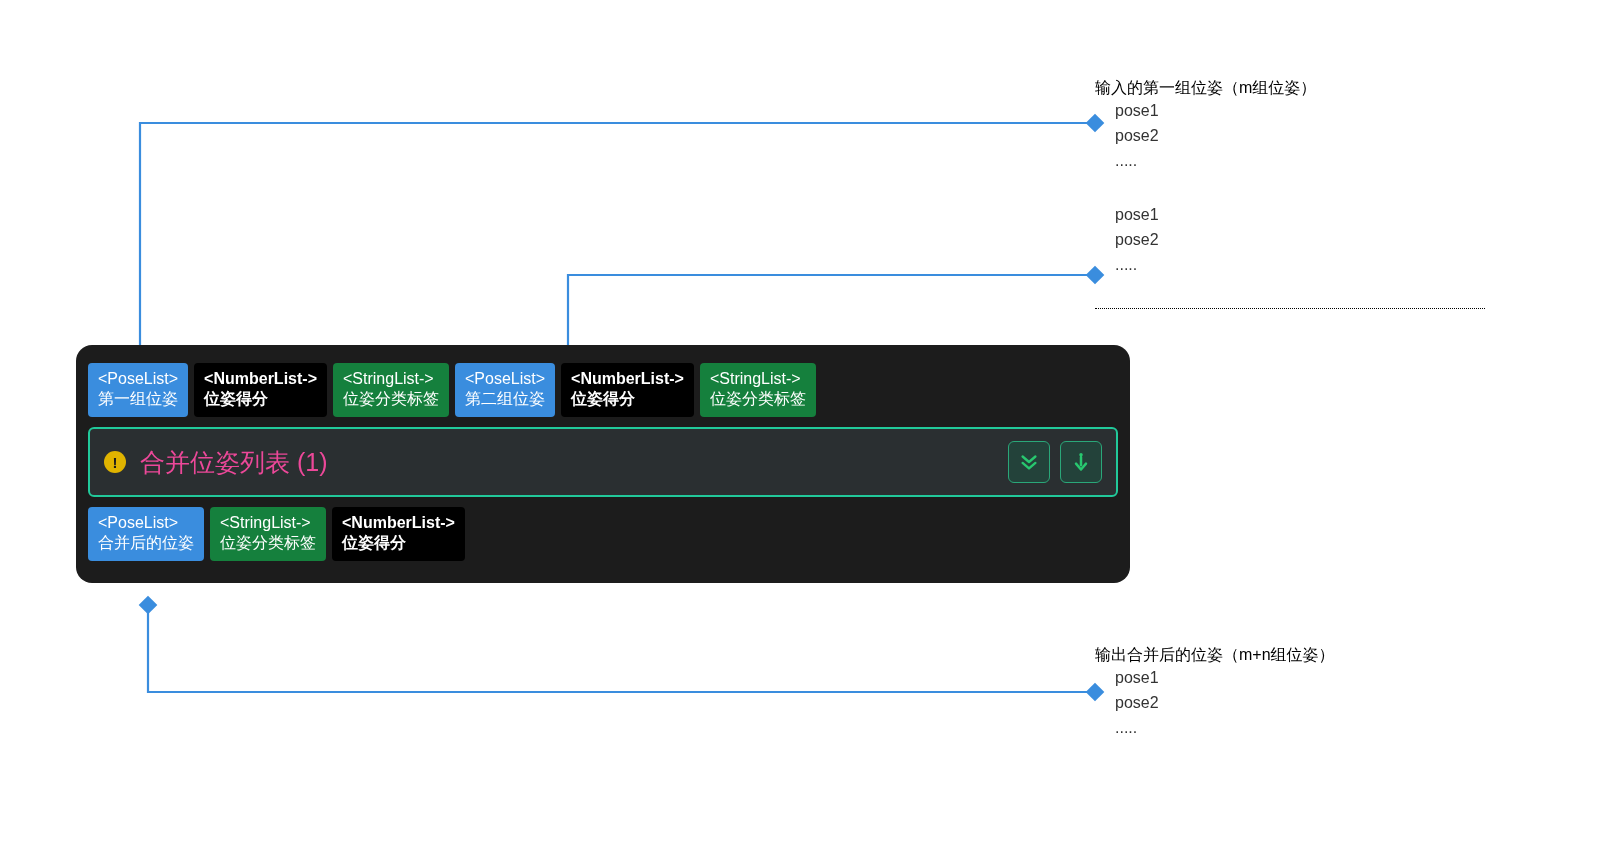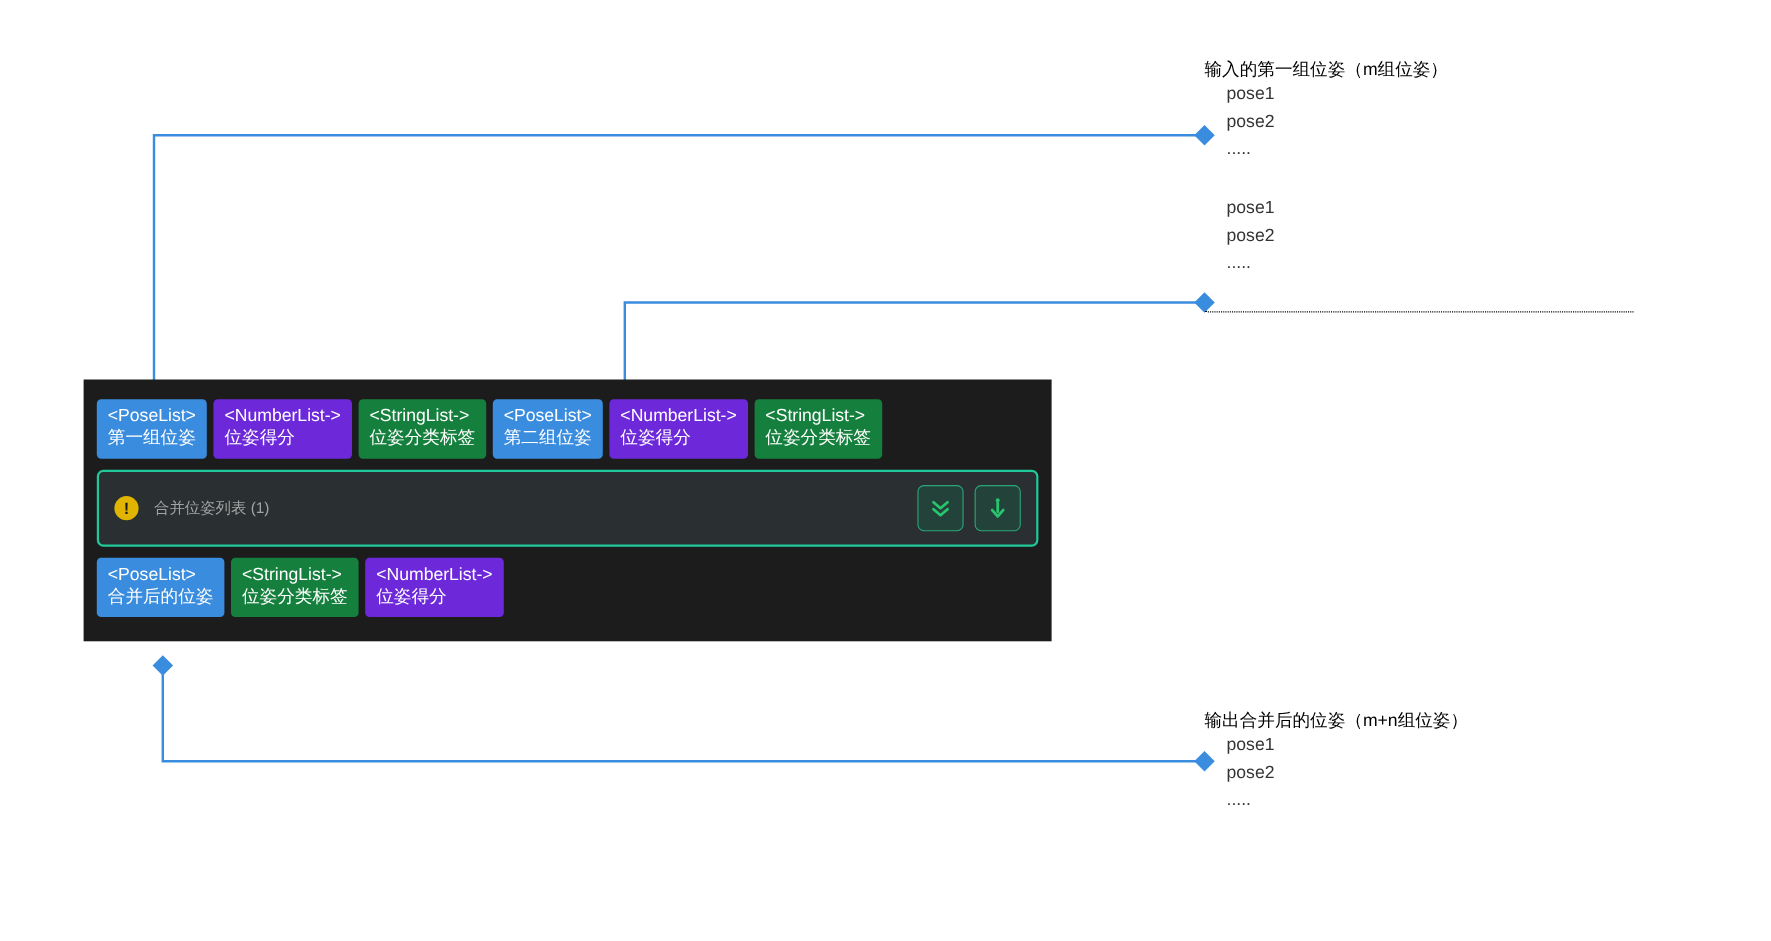--- a/index.html
+++ b/index.html
@@ -1,35 +1,35 @@
 <!DOCTYPE html>
 <html><head>
 <meta charset="utf-8">
 <style>
 html,body{margin:0;padding:0;background:#fff;font-family:"Microsoft YaHei","PingFang SC",Arial,sans-serif;}
 #stage{position:relative;width:1610px;height:855px;background:#fff;}
 svg.connectors{position:absolute;left:0;top:0;width:1610px;height:855px;pointer-events:none;}
 
 
-.node{position:absolute;left:76px;top:345px;width:880px;box-sizing:border-box;background:#1c1c1c;border-radius:0;padding:18px 12px 22px;}
+.node{position:absolute;left:76px;top:345px;width:1054px;box-sizing:border-box;background:#1c1c1c;border-radius:16px;padding:18px 12px 22px;}
 .ports{display:flex;flex-wrap:nowrap;gap:6px;}
 .port{border-radius:4px;color:#fff;font-size:16px;line-height:1.25;padding:6px 10px 8px;box-sizing:border-box;}
 .port .t{display:block;white-space:nowrap;}
 .port .l{display:block;white-space:nowrap;}
 .blue{background:#3A8DDE;}
-.maroon{background:#6d28d9;}
+.maroon{background:#000000;font-weight:bold;}
 .brown{background:#15803d;}
 
 .body-row{margin:10px 0 10px;border:2px solid #21C99A;border-radius:6px;background:#2a2f31;display:flex;align-items:center;padding:12px 14px;box-sizing:border-box;}
 .body-row .warn{width:22px;height:22px;border-radius:50%;background:#E0B400;color:#1c1c1c;font-weight:bold;font-size:15px;display:flex;align-items:center;justify-content:center;margin-right:14px;flex:0 0 auto;}
-.body-row .title{color:#a3a3a3;font-size:14px;flex:1 1 auto;}
+.body-row .title{color:#ec4899;font-size:25px;flex:1 1 auto;}
 .body-row .btn{width:40px;height:40px;border-radius:6px;background:#23423a;border:1px solid #2aa779;margin-left:10px;display:flex;align-items:center;justify-content:center;flex:0 0 auto;}
 .body-row .btn svg{display:block;}
 
-.annos{position:absolute;left:1095px;top:53px;width:430px;}
+.annos{position:absolute;left:1095px;top:78px;width:430px;}
 .annoblock{margin-bottom:30px;}
 .annoblock .line{font-size:16px;color:#333;padding-left:20px;line-height:1.55;}
 .divider{border:0;border-top:1.5px dotted #000;margin:22px 0 28px;width:390px;}
 .anno3{position:absolute;left:1095px;top:645px;width:440px;}
 </style>
 </head>
 <body>
 <div id="stage">
 
 <svg class="connectors">

